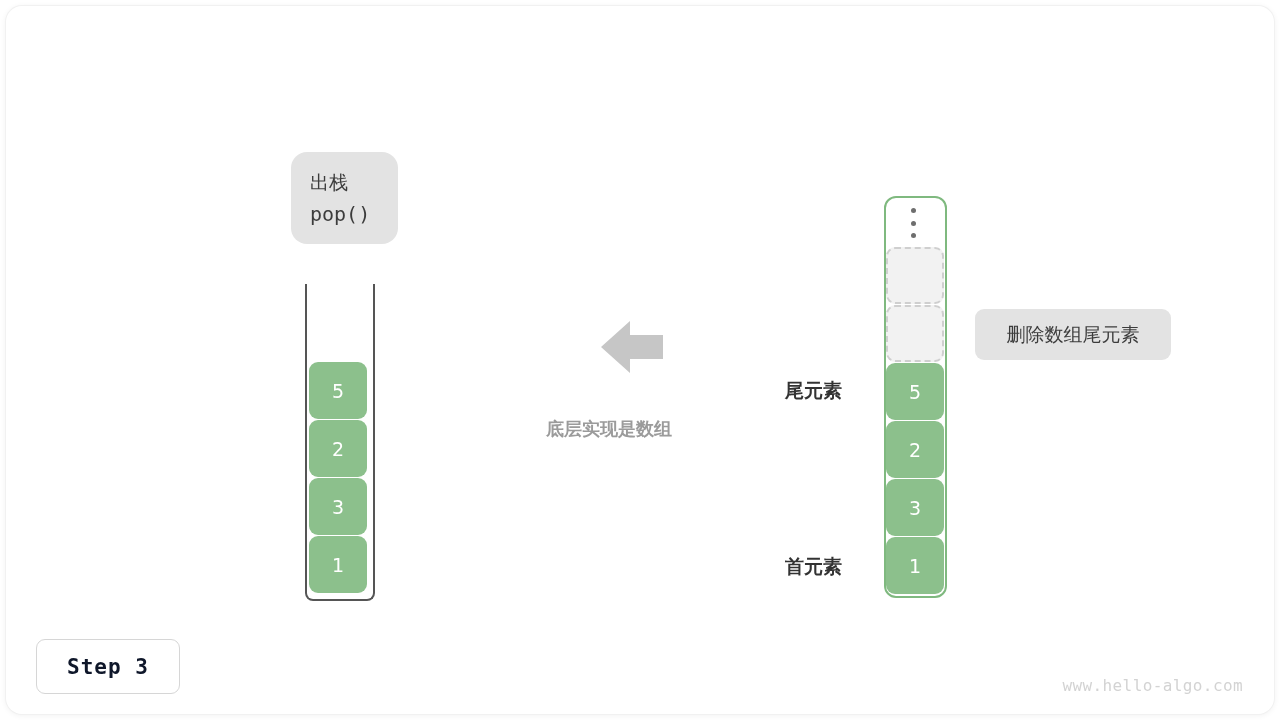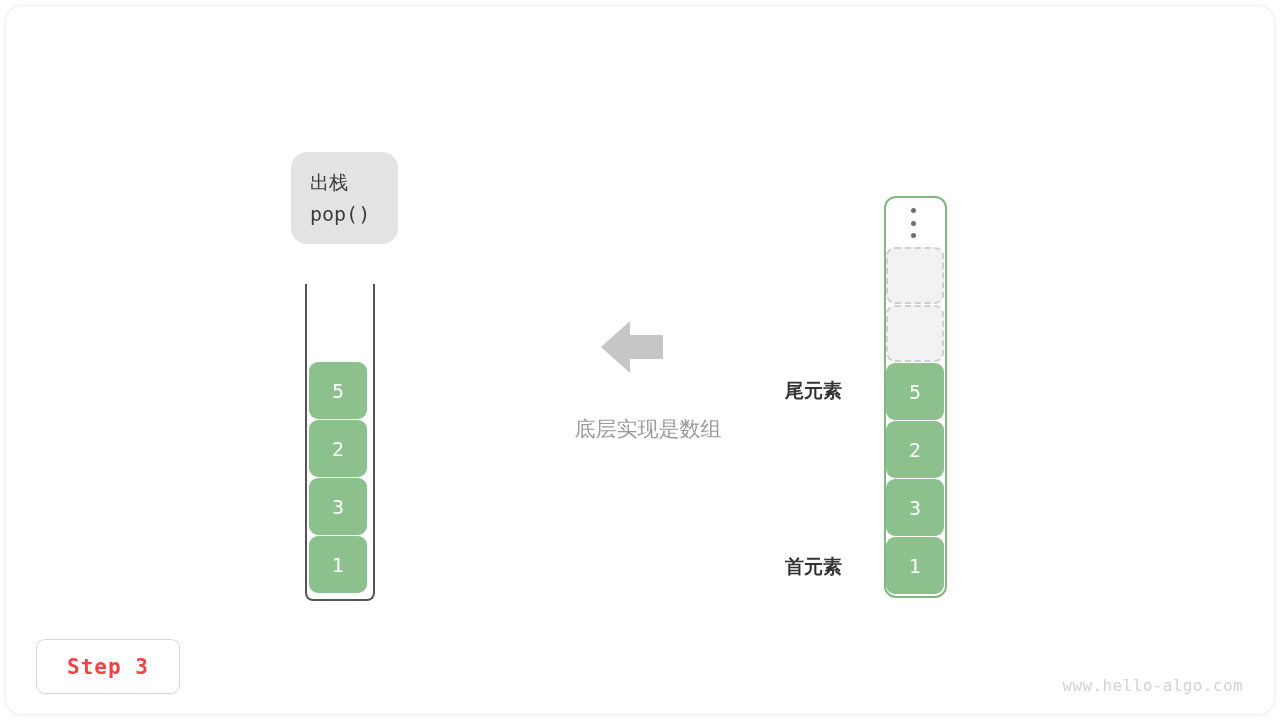--- a/index.html
+++ b/index.html
@@ -109,27 +109,27 @@
     position: absolute;
     left: 601px;
     top: 317px;
     width: 62px;
     height: 60px;
   }
 
   
   #middle-caption {
     position: absolute;
-    left: 507px;
+    left: 468px;
     top: 412px;
     width: 282px;
     text-align: center;
     color: #9b9b9b;
-    font-weight: normal;
-    font-size: 21px;
+    font-weight: bold;
+    font-size: 18px;
     line-height: 34px;
   }
 
   
   #array-container {
     position: absolute;
     left: 884px;
     top: 196px;
     width: 63px;
     height: 402px;
@@ -207,21 +207,21 @@
     display: flex;
     align-items: center;
     justify-content: center;
     background: #ffffff;
     box-sizing: border-box;
   }
   #step-badge span {
     font-family: "DejaVu Sans Mono", monospace;
     font-weight: bold;
     font-size: 21px;
-    color: #ef4444;
+    color: #0f172a;
     letter-spacing: 1px;
   }
 
   
   #watermark {
     position: absolute;
     right: 37px;
     top: 676px;
     font-family: "DejaVu Sans Mono", monospace;
     font-size: 16px;
@@ -270,19 +270,20 @@
     <div class="cell-empty"></div>
     <div class="cell">5</div>
     <div class="cell">2</div>
     <div class="cell">3</div>
     <div class="cell">1</div>
   </div>
 
   <div class="side-label" id="label-tail">尾元素</div>
   <div class="side-label" id="label-head">首元素</div>
 
+  <div id="delete-callout">删除数组尾元素</div>
 
   <div id="step-badge">
     <span>Step 3</span>
   </div>
 
   <div id="watermark">www.hello-algo.com</div>
 </div>
 
 </body></html>

